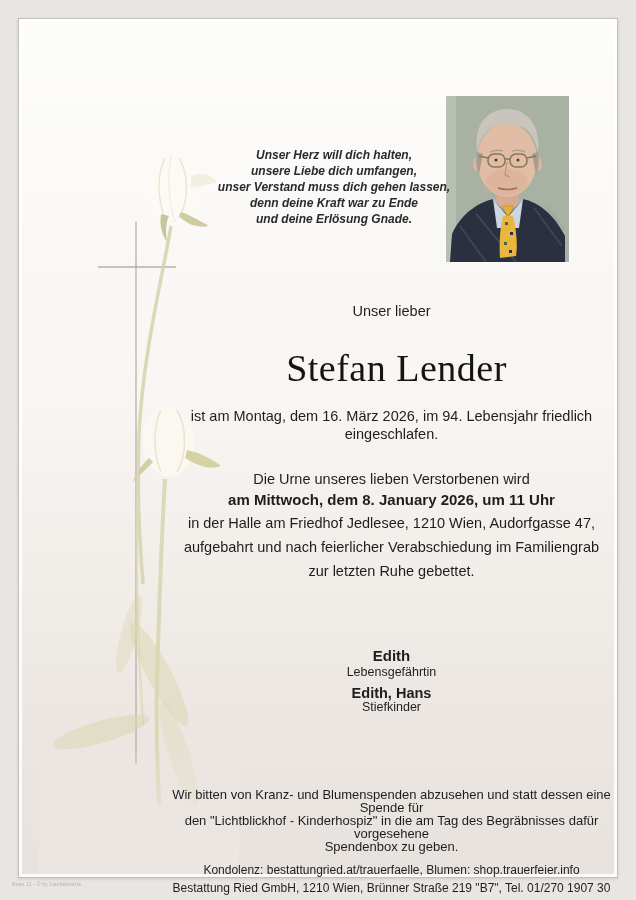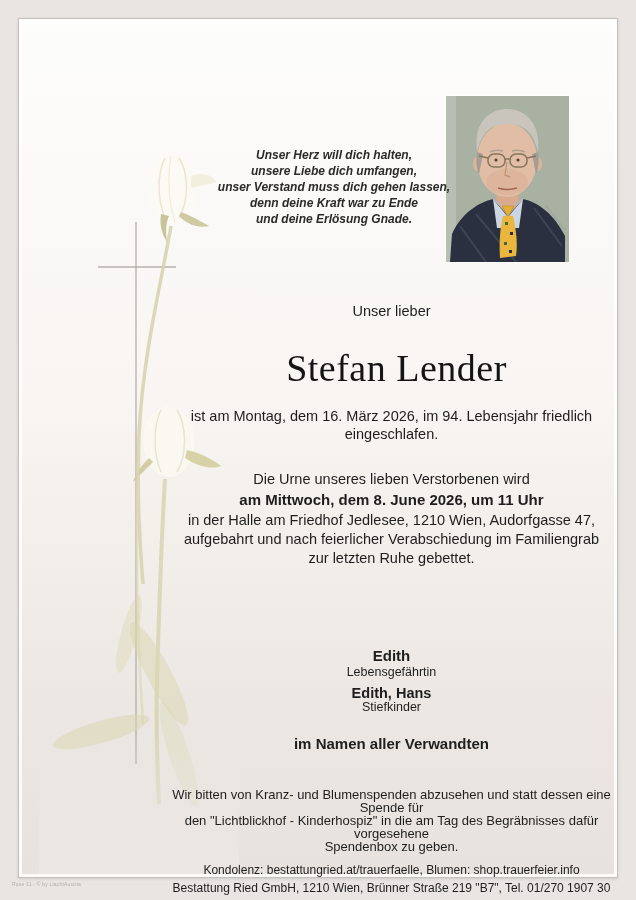--- a/index.html
+++ b/index.html
@@ -26,21 +26,21 @@
     font-style:italic;font-weight:600;font-size:12px;line-height:16px;color:#2a2a2a;
   }
   .intro{top:284px;font-size:14.5px;}
   .name{
     top:322px;margin:5px;font-family:"Liberation Serif",serif;font-weight:400;
     font-size:38px;line-height:44px;letter-spacing:.5px;color:#141414;
   }
   .death{top:389px;font-size:14.5px;line-height:17.5px;}
   .urn{top:452px;font-size:14.5px;}
   .cdate{top:472px;font-size:15px;font-weight:700;}
-  .cloc{top:492px;font-size:14.5px;line-height:19px;}
+  .cloc{top:492px;font-size:14.5px;line-height:24px;}
   .grat{top:582px;font-size:14px;}
   .m1n{top:628px;font-size:15px;font-weight:700;}
   .m1r{top:646px;font-size:12.5px;}
   .m2n{top:666px;font-size:14.5px;font-weight:700;}
   .m2r{top:681px;font-size:12.5px;}
   .rel{top:716px;font-size:15px;font-weight:700;}
   .don{top:769px;font-size:13px;line-height:13px;}
   .f1{top:844px;font-size:12px;}
   .f2{top:862px;font-size:12px;}
   .watermark{
@@ -143,28 +143,27 @@
     </g>
   </svg>
 
   <div class="poem">Unser Herz will dich halten,<br>unsere Liebe dich umfangen,<br>unser Verstand muss dich gehen lassen,<br>denn deine Kraft war zu Ende<br>und deine Erlösung Gnade.</div>
 
   <div class="txt intro">Unser lieber</div>
   <h1 class="txt name">Stefan Lender</h1>
   <div class="txt death">ist am Montag, dem 16. März 2026, im 94. Lebensjahr friedlich<br>eingeschlafen.</div>
 
   <div class="txt urn">Die Urne unseres lieben Verstorbenen wird</div>
-  <div class="txt cdate">am Mittwoch, dem 8. June 2026, um 11 Uhr</div>
+  <div class="txt cdate">am Mittwoch, dem 8. January 2026, um 11 Uhr</div>
   <div class="txt cloc">in der Halle am Friedhof Jedlesee, 1210 Wien, Audorfgasse 47,<br>aufgebahrt und nach feierlicher Verabschiedung im Familiengrab<br>zur letzten Ruhe gebettet.</div>
 
   <div class="txt m1n">Edith</div>
   <div class="txt m1r">Lebensgefährtin</div>
   <div class="txt m2r">Stiefkinder</div>
   <div class="txt m2n">Edith, Hans</div>
-  <div class="txt rel">im Namen aller Verwandten</div>
 
   <div class="txt don">Wir bitten von Kranz- und Blumenspenden abzusehen und statt dessen eine Spende für<br>den "Lichtblickhof - Kinderhospiz" in die am Tag des Begräbnisses dafür vorgesehene<br>Spendenbox zu geben.</div>
 
   <div class="txt f1">Kondolenz: bestattungried.at/trauerfaelle, Blumen: shop.trauerfeier.info</div>
   <div class="txt f2">Bestattung Ried GmbH, 1210 Wien, Brünner Straße 219 "B7", Tel. 01/270 1907 30</div>
 </div>
 
 <div class="watermark">Rose 11 - © by LiachtAustria</div>
 
 </body></html>

